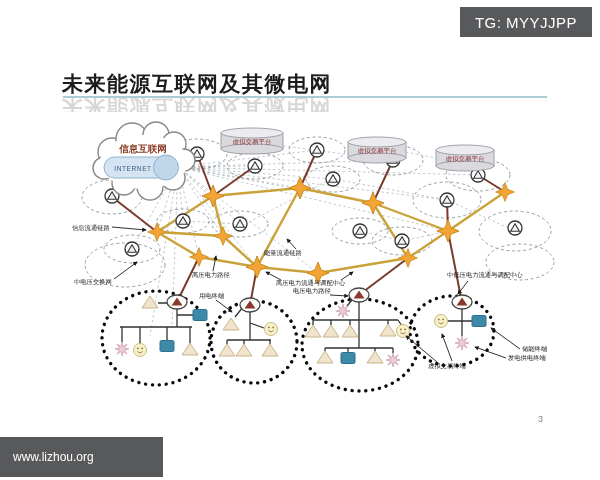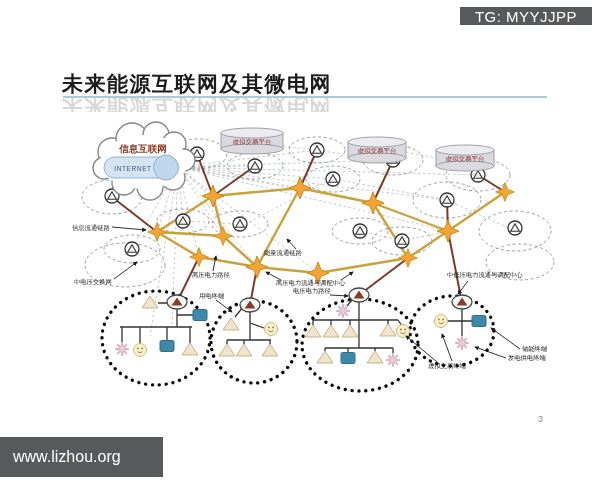--- a/index.html
+++ b/index.html
@@ -1,20 +1,20 @@
 <!DOCTYPE html>
 <html><head>
 <meta charset="utf-8">
 <style>
   html,body{margin:0;padding:0;}
   body{width:600px;height:480px;position:relative;background:#ffffff;overflow:hidden;
        font-family:"Liberation Sans",sans-serif;}
   .banner{position:absolute;background:#58595b;color:#ffffff;display:flex;align-items:center;z-index:5;}
-  .banner-top{top:7px;right:8px;width:132px;height:18px;justify-content:center;font-size:15px;letter-spacing:.5px;}
-  .banner-bottom{bottom:3px;left:0;width:150px;height:40px;padding-left:13px;font-size:16px;}
+  .banner-top{top:7px;right:8px;width:132px;height:30px;justify-content:center;font-size:15px;letter-spacing:.5px;}
+  .banner-bottom{bottom:3px;left:0;width:150px;height:40px;padding-left:13px;font-size:12px;}
   .title{position:absolute;left:62px;top:70px;font-size:21px;font-weight:700;color:#1c1c1c;
          letter-spacing:1.5px;white-space:nowrap;}
   .title-underline{position:absolute;left:63px;top:96px;width:484px;height:2px;background:#a9cdd3;}
   .reflect-clip{position:absolute;left:62px;top:98px;height:14px;overflow:hidden;opacity:.17;}
   .reflect-clip span{display:block;font-size:21px;font-weight:700;letter-spacing:1.5px;color:#1c1c1c;
          white-space:nowrap;transform:scaleY(-1) translateY(5px);}
   .pagenum{position:absolute;left:538px;top:414px;font-size:9px;color:#7c8c8e;}
   svg{position:absolute;left:55px;top:108px;}
   svg text{font-family:"Liberation Sans",sans-serif;fill:#1a1a1a;}
   .lbl{font-size:6.3px;}

